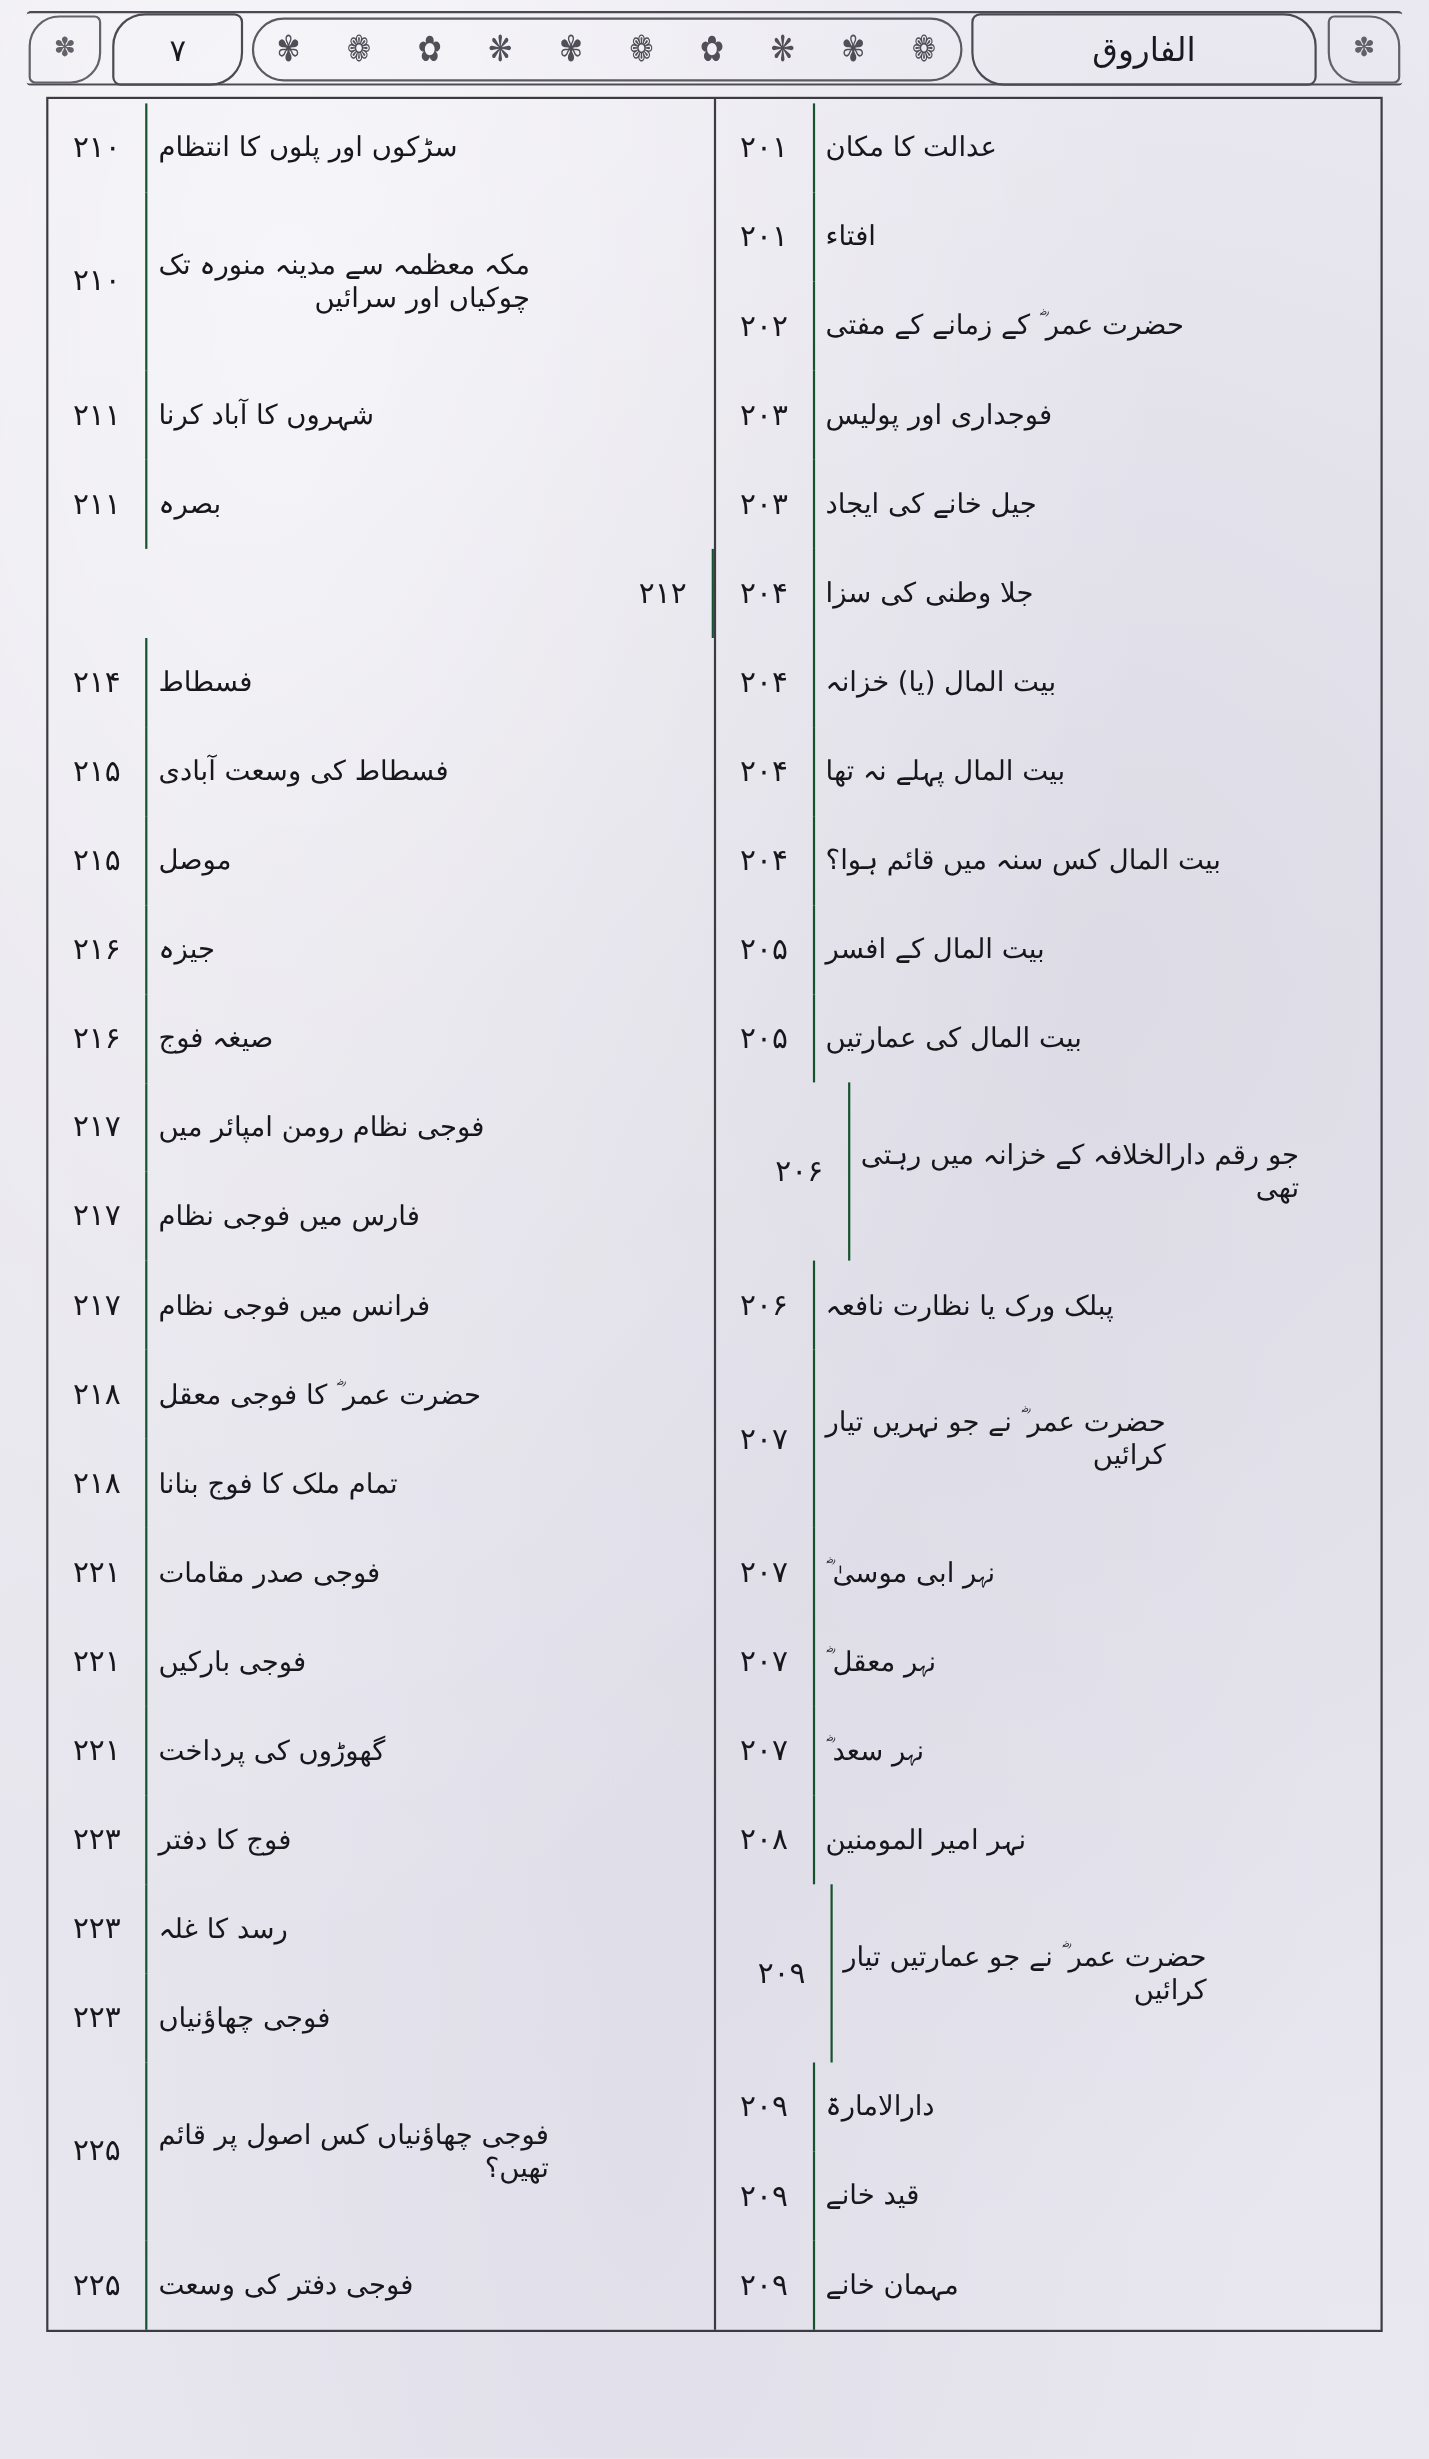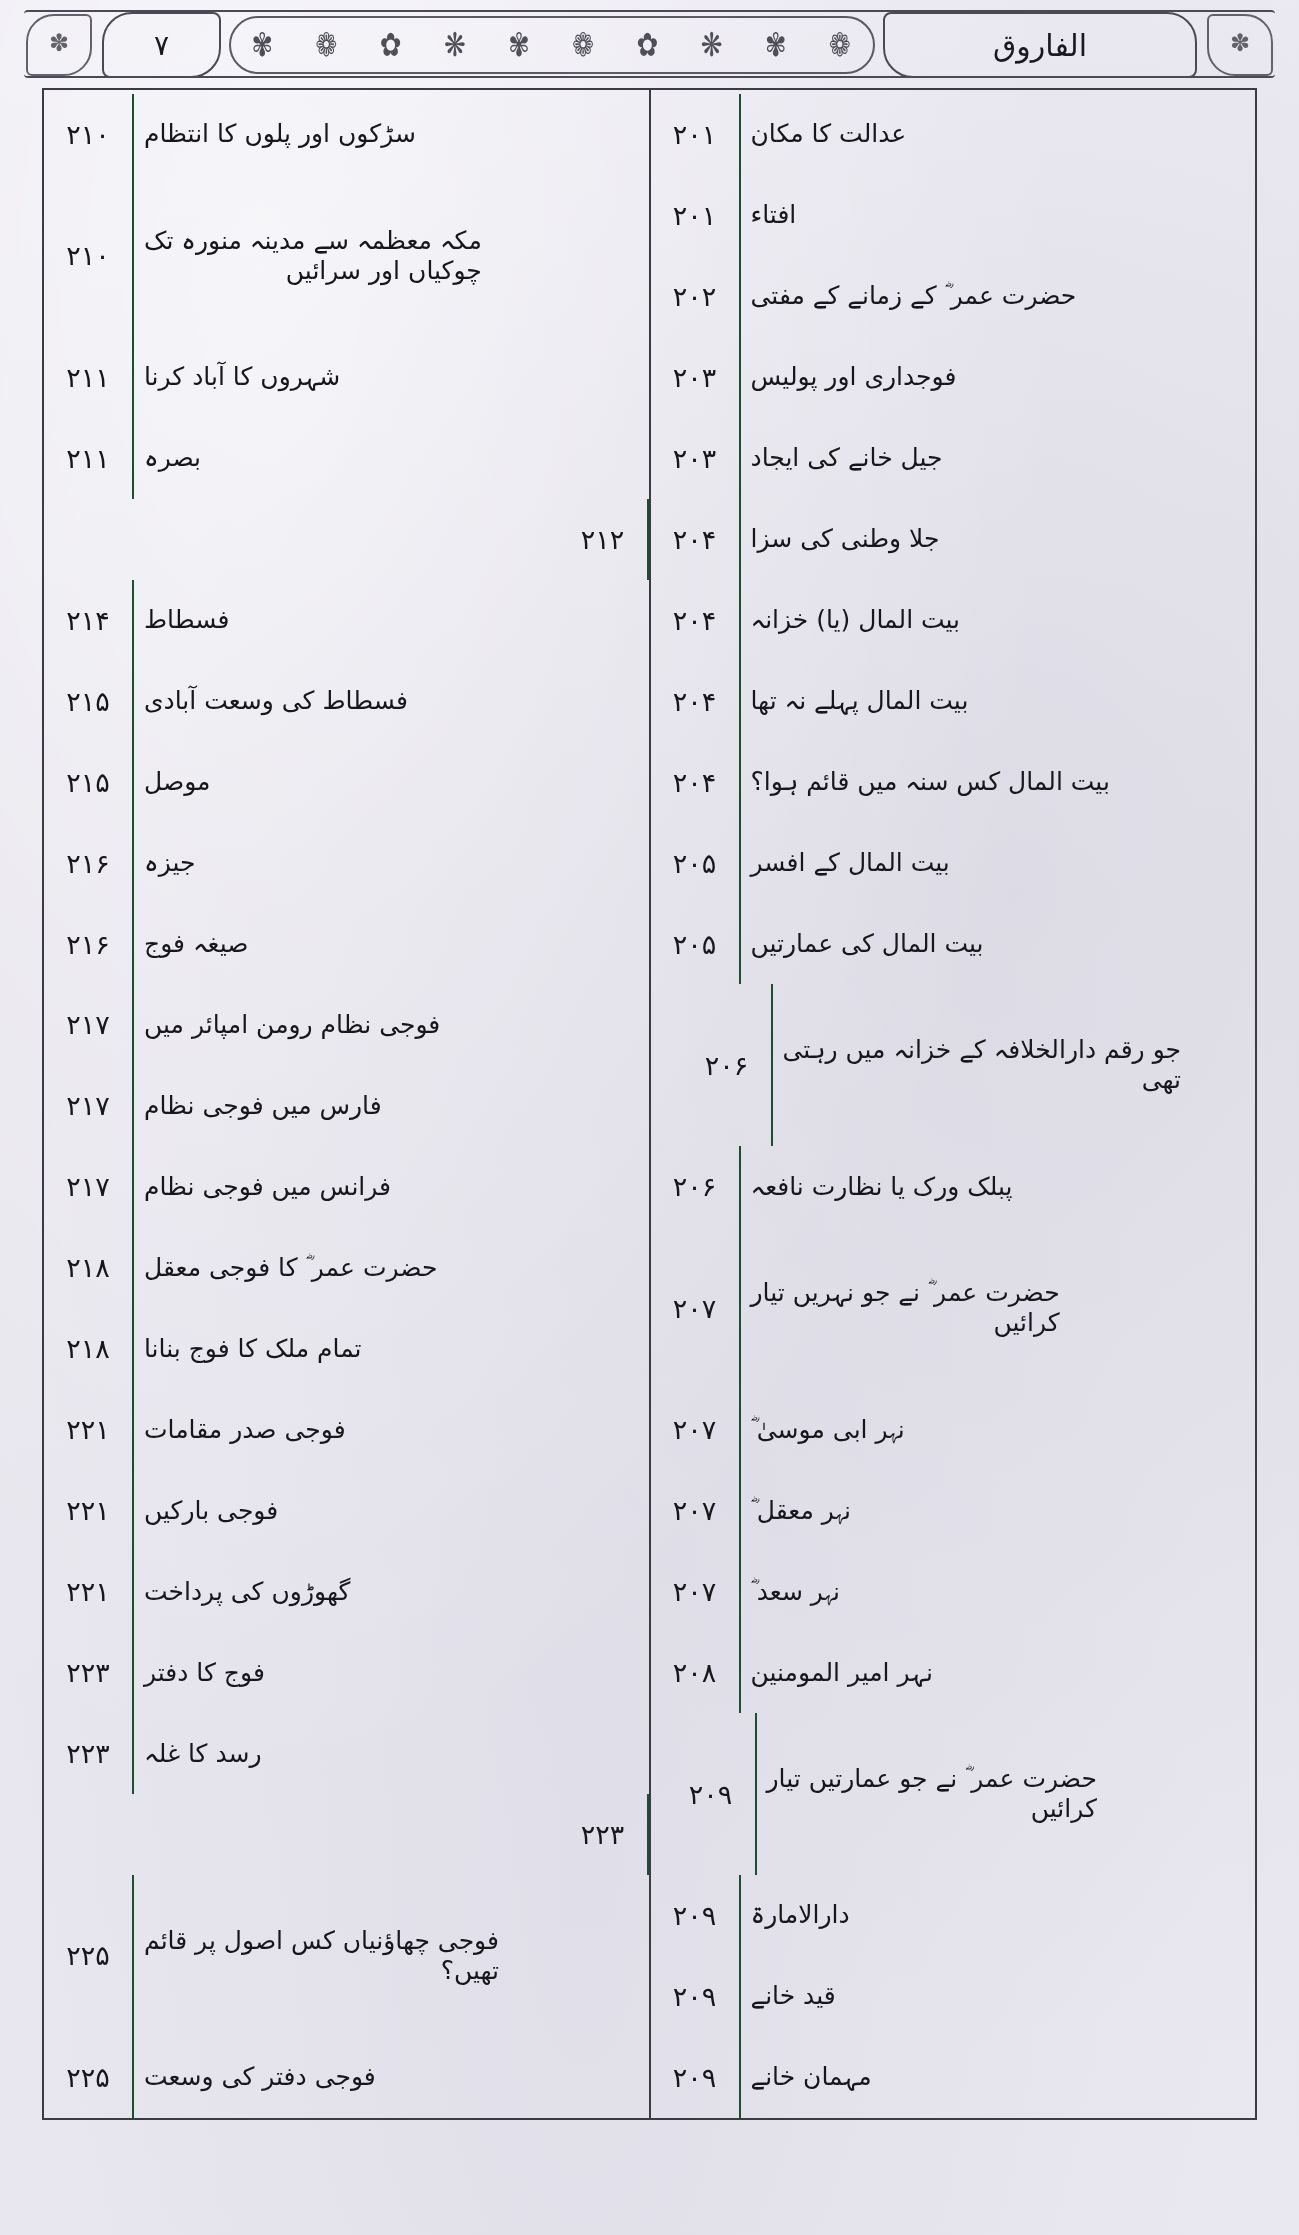--- a/index.html
+++ b/index.html
@@ -378,20 +378,21 @@
         </div>
         <div class="row" style="flex: 1 1 0px;">
           <div class="title">فوج کا دفتر</div>
           <div class="page">۲۲۳</div>
         </div>
         <div class="row" style="flex: 1 1 0px;">
           <div class="title">رسد کا غلہ</div>
           <div class="page">۲۲۳</div>
         </div>
         <div class="row" style="flex: 1 1 0px;">
+          <div class="title">فوجی چھاؤنیاں</div>
           <div class="page">۲۲۳</div>
         </div>
         <div class="row" style="flex: 2 1 0px;">
           <div class="title two-line">فوجی چھاؤنیاں کس اصول پر قائم
 تھیں؟</div>
           <div class="page">۲۲۵</div>
         </div>
         <div class="row" style="flex: 1 1 0px;">
           <div class="title">فوجی دفتر کی وسعت</div>
           <div class="page">۲۲۵</div>

